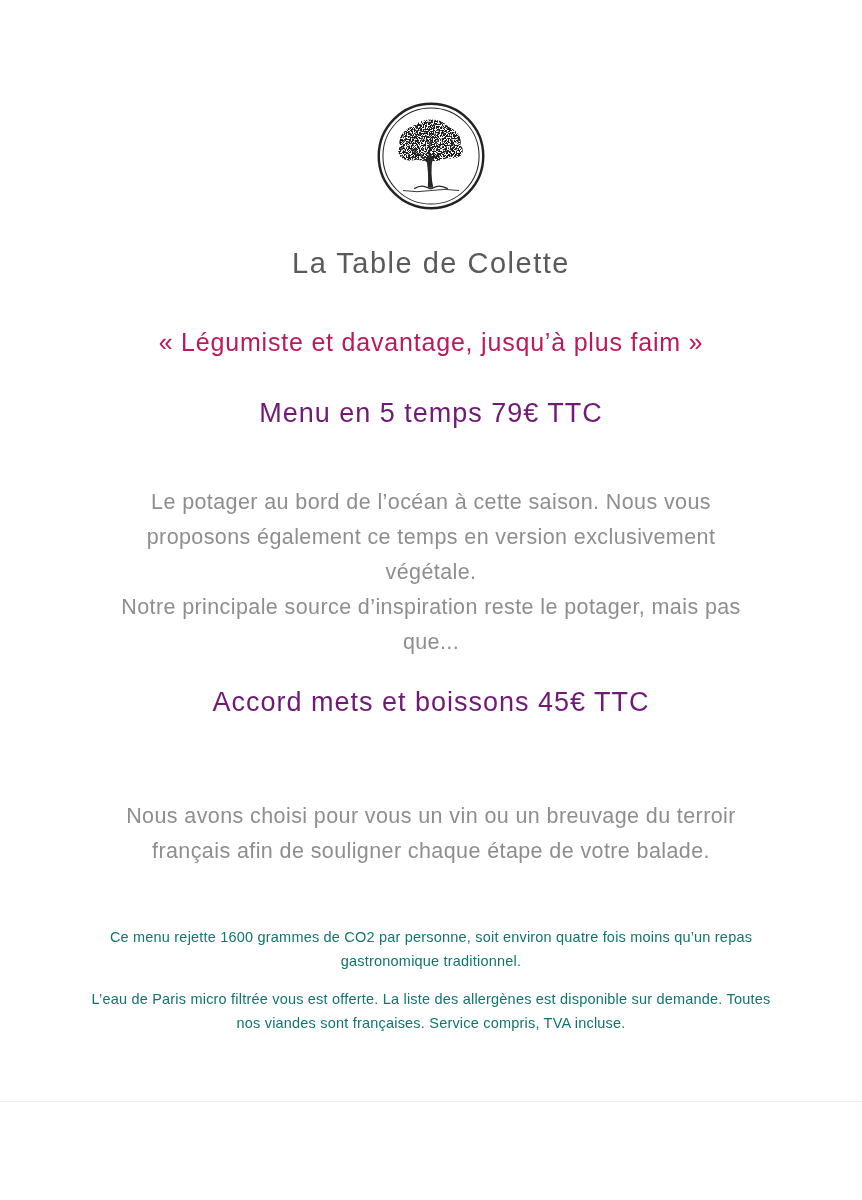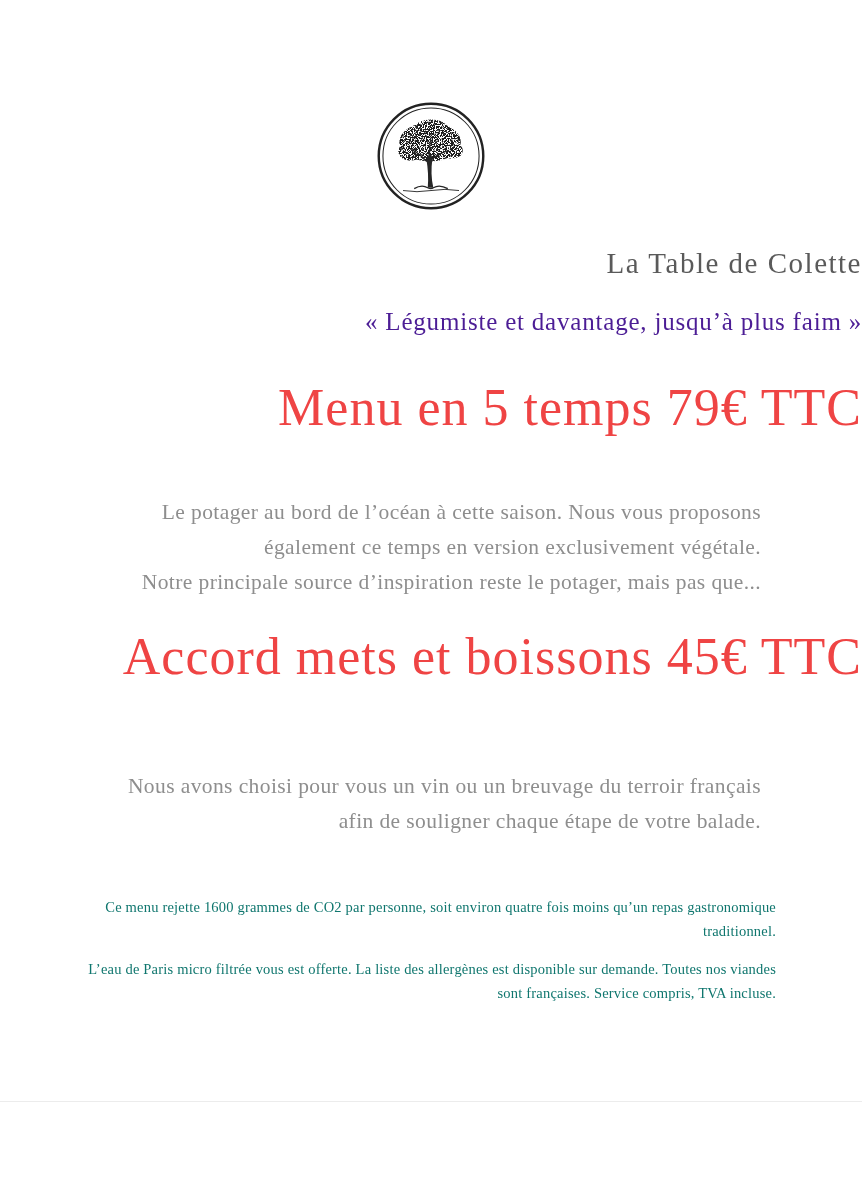--- a/index.html
+++ b/index.html
@@ -6,22 +6,22 @@
     margin: 0;
     padding: 0;
     background: #ffffff;
   }
   .page {
     position: relative;
     width: 862px;
     height: 1108px;
     margin: 0 auto;
     background: #ffffff;
-    font-family: Liberation Serif, serif;
-    text-align: right;
+    font-family: Liberation Sans, sans-serif;
+    text-align: center;
     overflow: hidden;
   }
   .logo-wrap {
     padding-top: 100px;
     display: flex;
     justify-content: center;
   }
   .logo-wrap svg {
     width: 112px;
     height: 112px;
@@ -29,32 +29,32 @@
   }
   .restaurant-name {
     margin-top: 34px;
     font-size: 29px;
     font-weight: 300;
     letter-spacing: 1.5px;
     color: #5a5a5a;
     line-height: 1.2;
   }
   .tagline {
-    margin-top: 26px;
+    margin-top: 46px;
     font-size: 25px;
     font-weight: 300;
     letter-spacing: 0.8px;
-    color: #4c1d95;
+    color: #be185d;
     line-height: 1.2;
   }
   .big-heading {
-    font-size: 52px;
+    font-size: 27px;
     font-weight: 300;
     letter-spacing: 1px;
-    color: #ef4444;
+    color: #701a75;
     line-height: 1.2;
     margin: 0;
   }
   .menu-heading { margin-top: 40px; }
   .pairing-heading { margin-top: 26px; }
   .body-par {
     max-width: 660px;
     margin: 0 auto;
     font-size: 21.5px;
     font-weight: 300;

